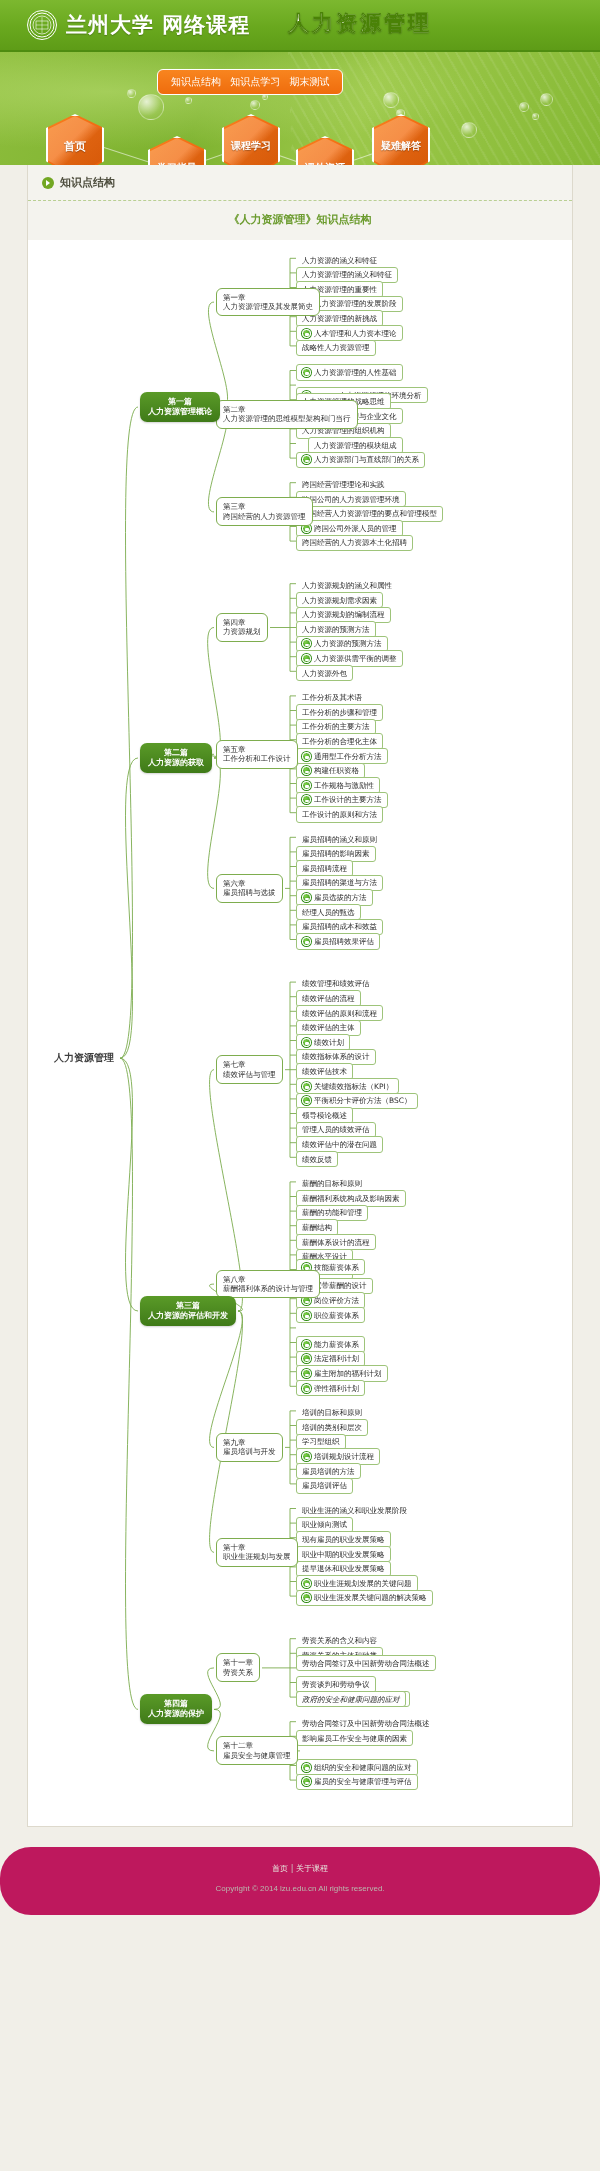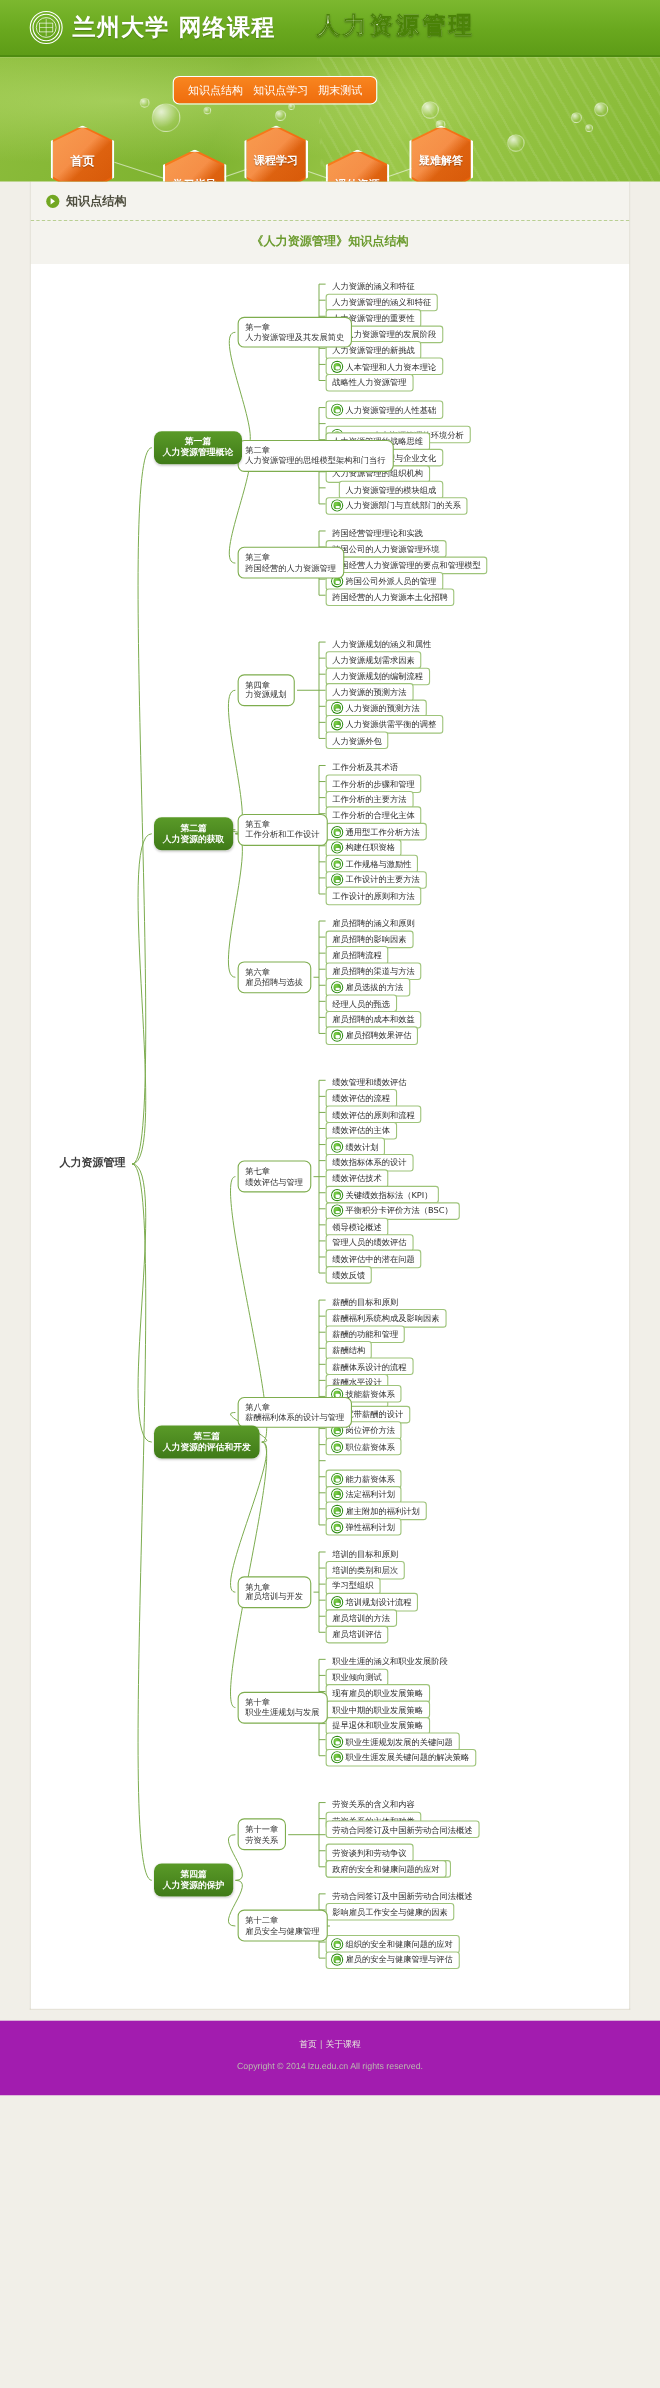--- a/index.html
+++ b/index.html
@@ -142,22 +142,22 @@
     border:1px solid #fff;
     box-shadow:0 0 0 1px #2e8b13;
     position:relative;
   }
   .dot::after{
     content:"";position:absolute;left:2px;top:3.5px;
     width:4px;height:2.5px;background:#fff;border-radius:1px;
   }
   
   .footer{
-    background:#a21caf;color:#cfcfc6;text-align:center;
-    padding:16px 0 22px;margin-top:10px;
+    background:#be185d;color:#cfcfc6;text-align:center;
+    padding:16px 0 22px;margin-top:20px;border-radius:31px;
   }
   .footer .links{font-size:8px;margin-bottom:10px;
     font-family:"DejaVu Sans",sans-serif;}
   .footer .links a{color:#e6e6dd;text-decoration:none;}
   .footer .copy{font-size:8px;color:#b9b9ae;
     font-family:"Liberation Sans",sans-serif;}
 </style>
 </head>
 <body>
 
@@ -580,21 +580,21 @@
         <div class="node chapter" style="left: 188px; top: 1413.4px;">
           <div>第十一章</div>
           <div>劳资关系</div>
         </div>
         <div class="node leaf plain" style="left: 268px; top: 1475.4px;">
           <span>劳动合同签订及中国新劳动合同法概述</span>
         </div>
         <div class="node leaf boxed" style="left: 268px; top: 1490px;">
           <span>影响雇员工作安全与健康的因素</span>
         </div>
-        <div class="node leaf boxed" style="left: 268px; top: 1451px;">
+        <div class="node leaf boxed" style="left: 268px; top: 1451px; font-style: italic;">
           <span>政府的安全和健康问题的应对</span>
         </div>
         <div class="node leaf boxed" style="left: 268px; top: 1519.2px;">
           <span class="dot"></span>
           <span>组织的安全和健康问题的应对</span>
         </div>
         <div class="node leaf boxed" style="left: 268px; top: 1533.8px;">
           <span class="dot"></span>
           <span>雇员的安全与健康管理与评估</span>
         </div>

